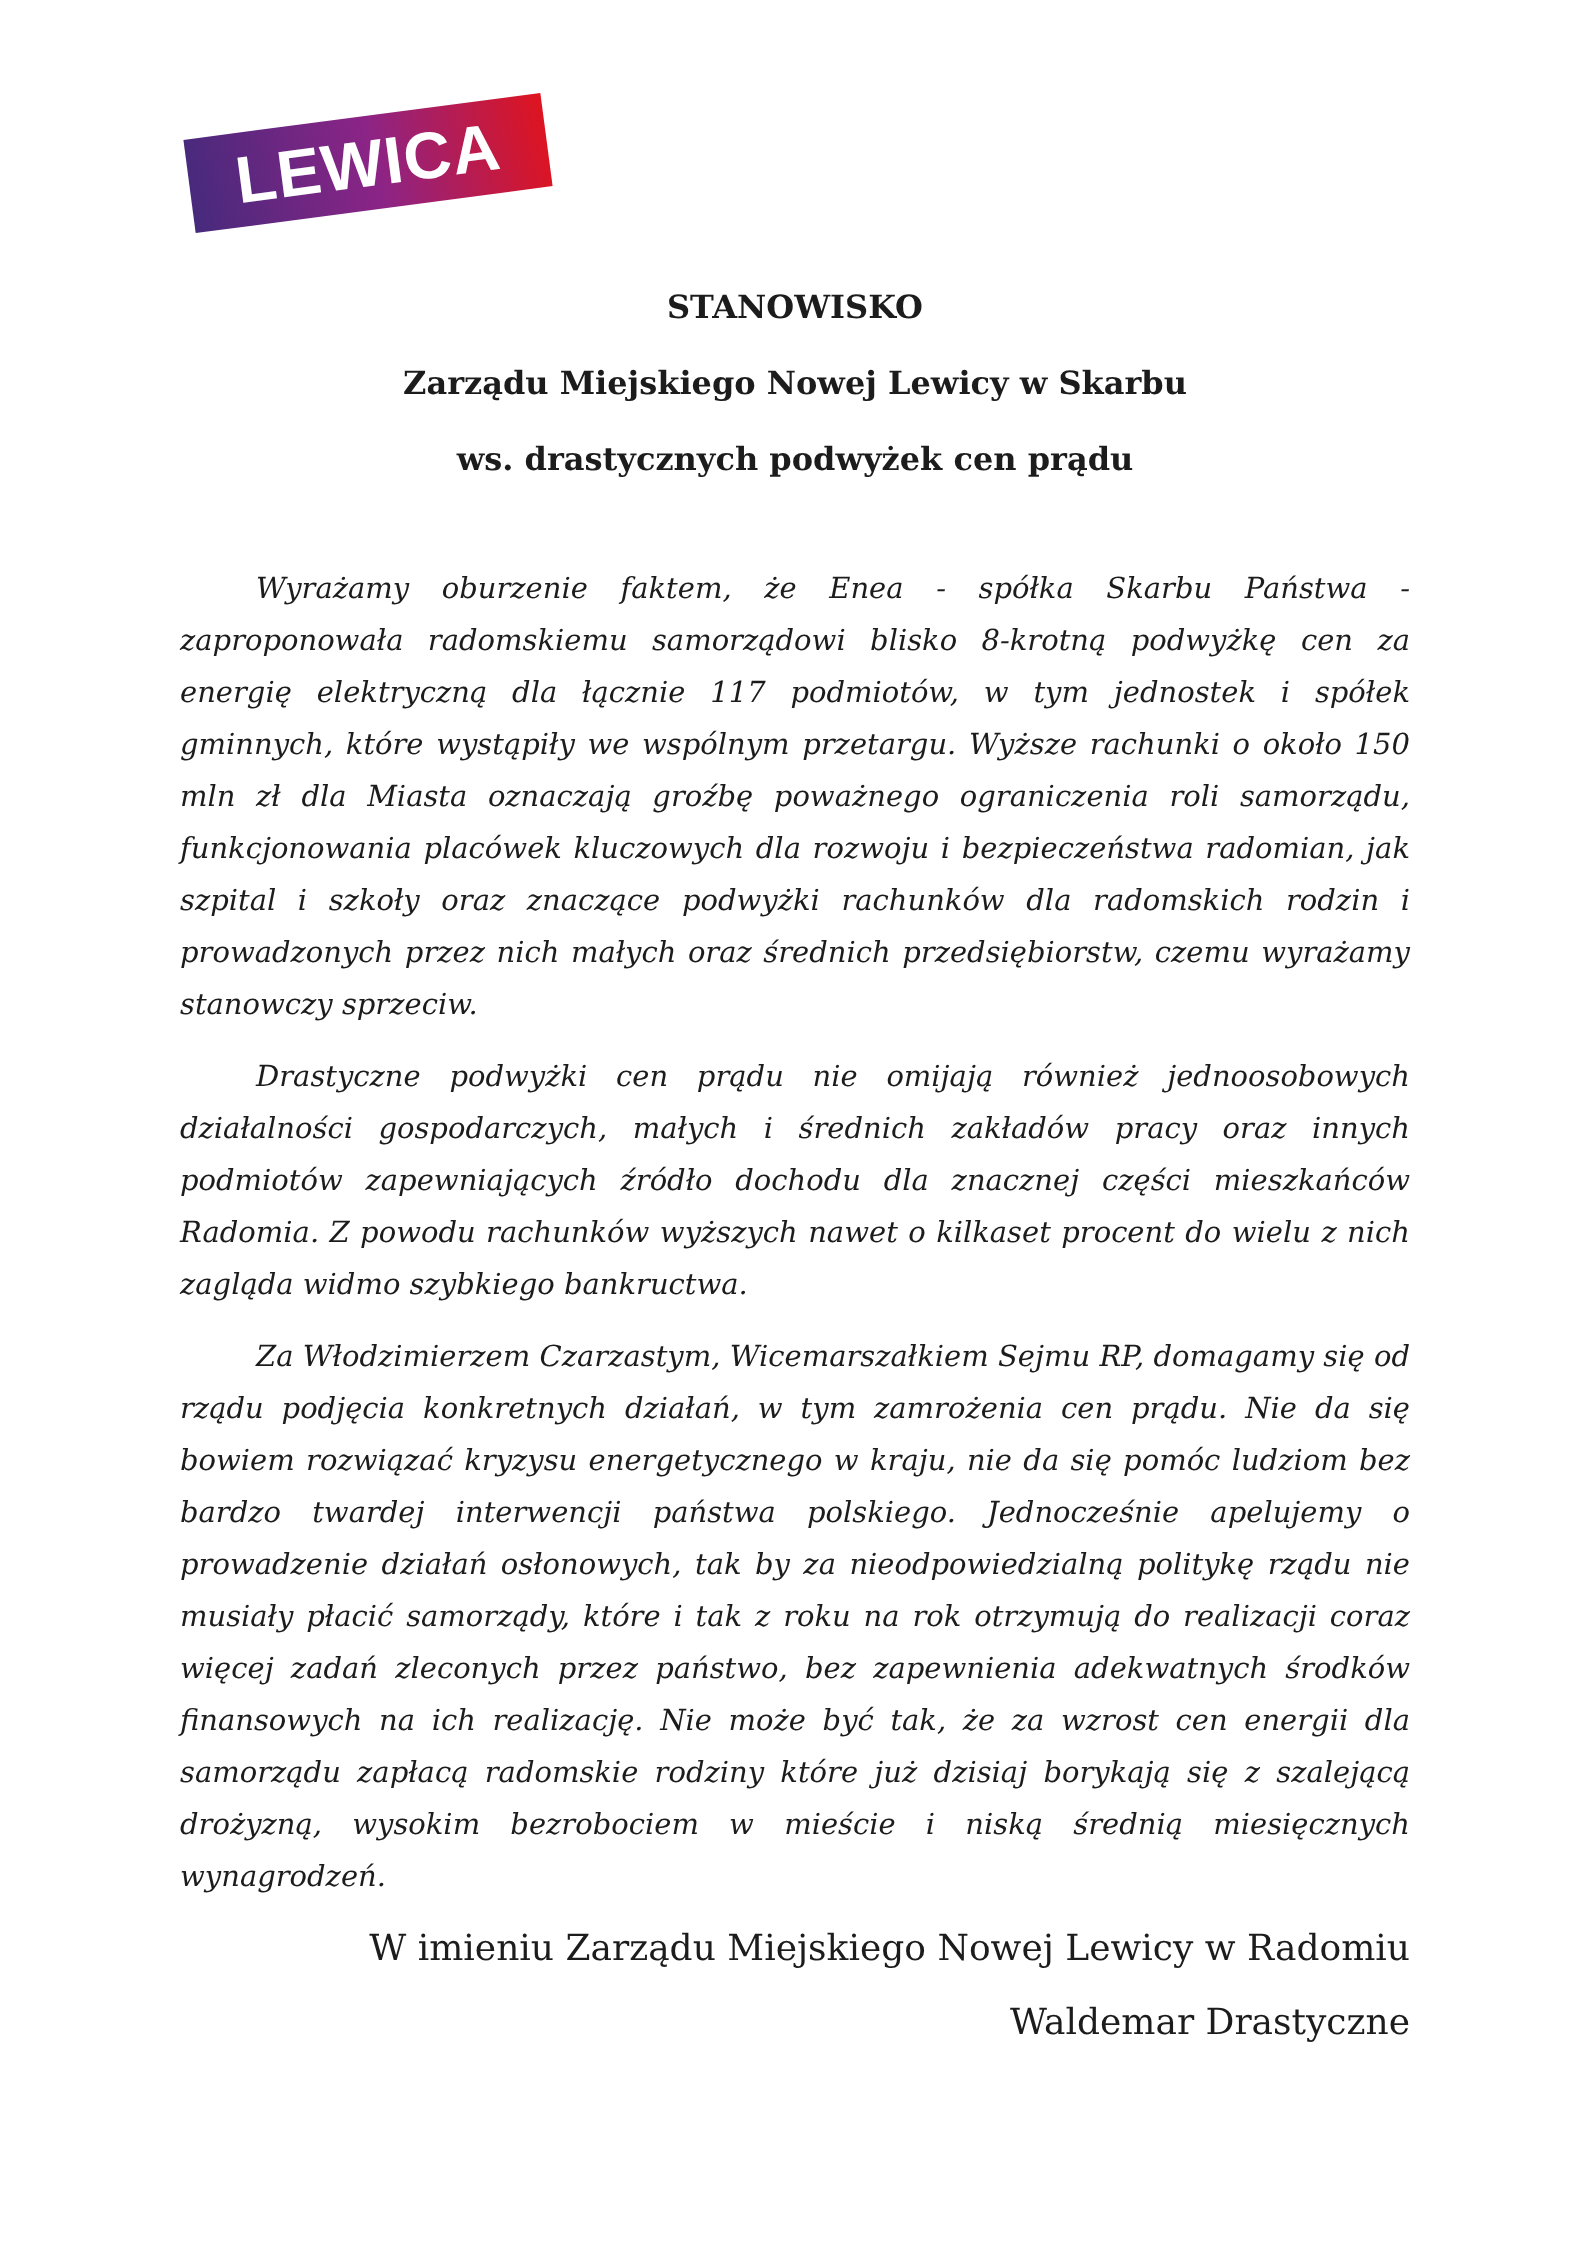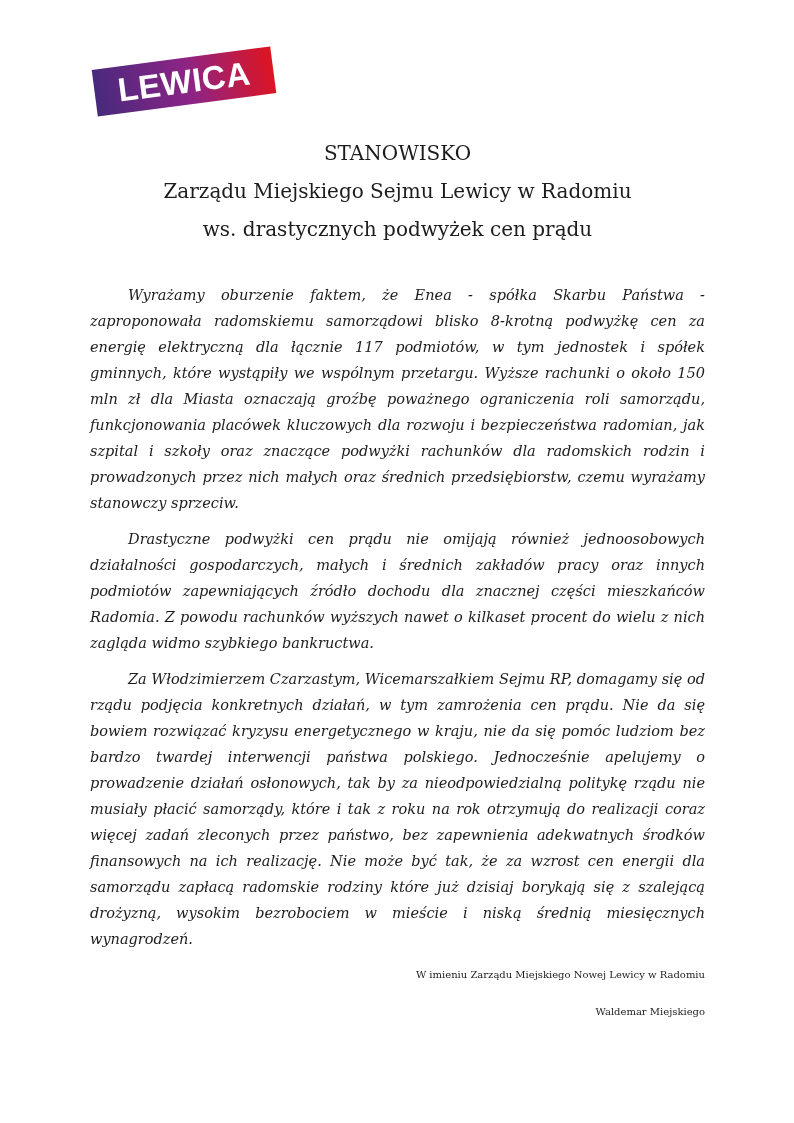--- a/index.html
+++ b/index.html
@@ -47,22 +47,22 @@
     top: 143px;
     width: 615px;
   }
 
   
   .title-block {
     text-align: center;
     margin-bottom: 42px;
   }
   .title-line {
-    font-weight: 400;
-    font-size: 20px;
+    font-weight: 700;
+    font-size: 16px;
     line-height: 21px;
     margin: 0 0 17px 0;
   }
   .title-line:last-child { margin-bottom: 16px; }
 
   
   .body-paragraph {
     font-size: 14.5px;
     line-height: 26px;
     text-align: justify;
@@ -70,48 +70,48 @@
     margin: 0 0 10px 0;
     font-style: italic;
   }
 
   
   .signature-block {
     margin-top: 12px;
     text-align: right;
   }
   .signature-line {
-    font-size: 10px;
+    font-size: 18px;
     line-height: 21px;
     margin: 0 0 16px 0;
     text-align: right;
   }
   .signature-line:last-child { margin-bottom: 0; }
 </style>
 </head>
 <body>
 
 <div class="page">
 
   <div class="logo">
     <span class="logo-text">LEWICA</span>
   </div>
 
   <div class="content">
 
     <div class="title-block">
       <p class="title-line">STANOWISKO</p>
-      <p class="title-line">Zarządu Miejskiego Sejmu Lewicy w Radomiu</p>
+      <p class="title-line">Zarządu Miejskiego Nowej Lewicy w Skarbu</p>
       <p class="title-line">ws. drastycznych podwyżek cen prądu</p>
     </div>
 
     <p class="body-paragraph">Wyrażamy oburzenie faktem, że Enea - spółka Skarbu Państwa - zaproponowała radomskiemu samorządowi blisko 8-krotną podwyżkę cen za energię elektryczną dla łącznie 117 podmiotów, w tym jednostek i spółek gminnych, które wystąpiły we wspólnym przetargu. Wyższe rachunki o około 150 mln zł dla Miasta oznaczają groźbę poważnego ograniczenia roli samorządu, funkcjonowania placówek kluczowych dla rozwoju i bezpieczeństwa radomian, jak szpital i szkoły oraz znaczące podwyżki rachunków dla radomskich rodzin i prowadzonych przez nich małych oraz średnich przedsiębiorstw, czemu wyrażamy stanowczy sprzeciw.</p>
     <p class="body-paragraph">Drastyczne podwyżki cen prądu nie omijają również jednoosobowych działalności gospodarczych, małych i średnich zakładów pracy oraz innych podmiotów zapewniających źródło dochodu dla znacznej części mieszkańców Radomia. Z powodu rachunków wyższych nawet o kilkaset procent do wielu z nich zagląda widmo szybkiego bankructwa.</p>
     <p class="body-paragraph">Za Włodzimierzem Czarzastym, Wicemarszałkiem Sejmu RP, domagamy się od rządu podjęcia konkretnych działań, w tym zamrożenia cen prądu. Nie da się bowiem rozwiązać kryzysu energetycznego w kraju, nie da się pomóc ludziom bez bardzo twardej interwencji państwa polskiego. Jednocześnie apelujemy o prowadzenie działań osłonowych, tak by za nieodpowiedzialną politykę rządu nie musiały płacić samorządy, które i tak z roku na rok otrzymują do realizacji coraz więcej zadań zleconych przez państwo, bez zapewnienia adekwatnych środków finansowych na ich realizację. Nie może być tak, że za wzrost cen energii dla samorządu zapłacą radomskie rodziny które już dzisiaj borykają się z szalejącą drożyzną, wysokim bezrobociem w mieście i niską średnią miesięcznych wynagrodzeń.</p>
 
     <div class="signature-block">
       <p class="signature-line">W imieniu Zarządu Miejskiego Nowej Lewicy w Radomiu</p>
-      <p class="signature-line">Waldemar Miejskiego</p>
+      <p class="signature-line">Waldemar Drastyczne</p>
 
     </div>
 
   </div>
 </div>
 
 </body></html>

